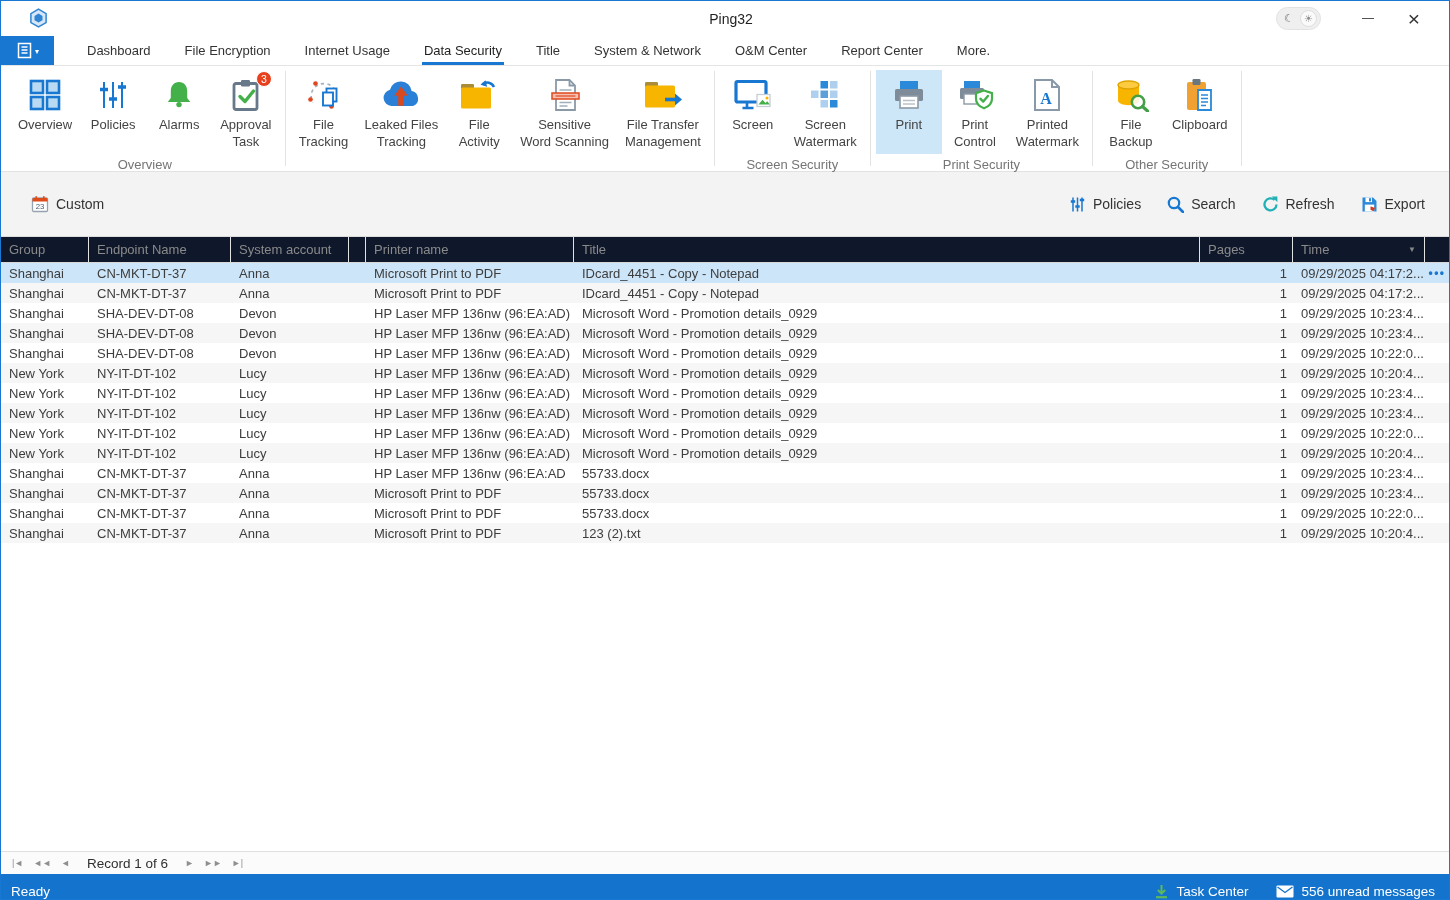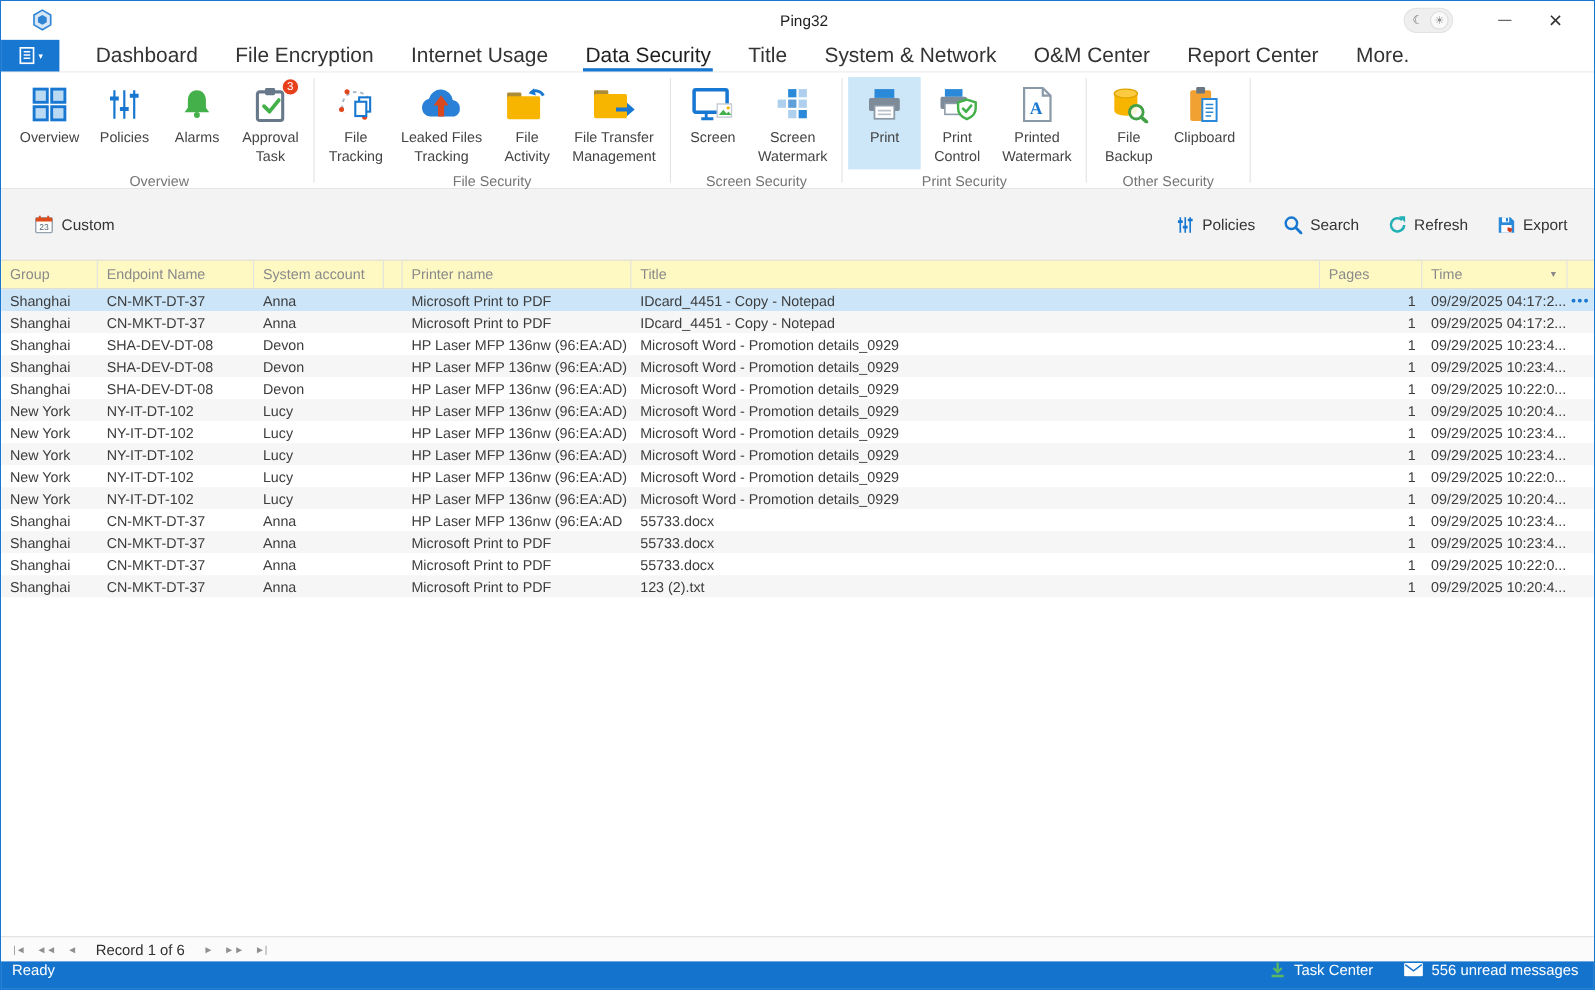--- a/index.html
+++ b/index.html
@@ -20,21 +20,21 @@
     display:flex; align-items:center; justify-content:center; font-size:10px; color:#8a8a8a; }
   .win-btn { width:46px; height:33px; display:flex; align-items:center; justify-content:center; color:#333; cursor:pointer; }
   .min-bar { width:12px; height:1.5px; background:#555; display:block; }
   .win-btn.close { font-size:21px; font-weight:300; }
 
   
   .menubar { height:30px; flex:0 0 auto; display:flex; align-items:stretch; background:#fff; border-bottom:1px solid #e5e5e5; }
   .app-menu-btn { width:53px; background:#1777d1; display:flex; align-items:center; justify-content:center; gap:2px; cursor:pointer; }
   .am-caret { color:#fff; font-size:8px; margin-top:2px; }
   .menu-tabs { display:flex; align-items:stretch; margin-left:16px; }
-  .menu-tab { display:flex; align-items:center; padding:0 17px; font-size:19px; color:#333; position:relative; cursor:pointer; }
+  .menu-tab { display:flex; align-items:center; padding:0 17px; font-size:13px; color:#333; position:relative; cursor:pointer; }
   .menu-tab.active { color:#1f1f1f; }
   .menu-tab.active::after { content:""; position:absolute; left:15px; right:15px; bottom:0; height:3px; background:#1777d1; }
 
   
   .ribbon { height:106px; flex:0 0 auto; background:#fff; border-bottom:1px solid #e2e2e2; display:flex; padding-left:6px; }
   .ribbon-group { display:flex; flex-direction:column; padding:0 3px; }
   .ribbon-items { display:flex; align-items:flex-start; padding-top:4px; flex:1; }
   .ribbon-item { display:flex; flex-direction:column; align-items:center; padding:6px 8px 3px; min-width:66px;
     height:84px; cursor:pointer; }
   .ribbon-item.selected { background:#cde7f8; }
@@ -48,21 +48,21 @@
 
   
   .content { flex:1; background:#f3f3f3; display:flex; flex-direction:column; overflow:hidden; }
   .toolbar { height:64px; display:flex; align-items:center; padding:0 24px 0 30px; }
   .tool-btn { display:flex; align-items:center; gap:7px; font-size:14px; color:#333; cursor:pointer; }
   .toolbar-right { margin-left:auto; display:flex; align-items:center; gap:26px; }
   .tb-icon { display:flex; align-items:center; }
 
   
   .grid { --cols: 88px 142px 118px 17px 208px 1fr 93px 132px 24px; background:#fff; flex:0 0 auto; }
-  .grid-header { display:grid; grid-template-columns:var(--cols); height:27px; background:#fef9c3;
+  .grid-header { display:grid; grid-template-columns:var(--cols); height:27px; background:#0f172a;
     border-top:1px solid #dcdcdc; border-bottom:1px solid #d8d8d8; }
   .hcell { display:flex; align-items:center; padding:0 8px; font-size:13px; color:#8a8a8a;
     border-right:1px solid #e2e2e2; white-space:nowrap; overflow:hidden; cursor:pointer; }
   .hcell:last-child { border-right:none; }
   .sort { margin-left:auto; font-size:8px; color:#888; padding-left:4px; cursor:pointer; }
   .grid-row { display:grid; grid-template-columns:var(--cols); height:20px; font-size:13px; color:#3d3d3d;
     background:#fff; cursor:pointer; }
   .grid-row.stripe { background:#f6f6f6; }
   .grid-row.selected { background:#cce5f8; }
   .cell { display:flex; align-items:center; padding:0 8px; white-space:nowrap; overflow:hidden; }
@@ -71,21 +71,21 @@
   .row-ellipsis { color:#1777d1; font-weight:bold; font-size:12px; letter-spacing:1.5px; cursor:pointer; }
   .grid-filler { flex:1; background:#fff; }
 
   
   .pager { height:23px; flex:0 0 auto; background:#fbfbfb; border-top:1px solid #e0e0e0;
     display:flex; align-items:center; padding-left:6px; }
   .nav-btn { color:#8f8f8f; font-size:9px; padding:0 5px; cursor:pointer; }
   .pager-label { margin:0 12px; font-size:13.5px; color:#2f2f2f; }
 
   
-  .statusbar { height:25px; flex:0 0 auto; background:#1474cd; color:#fff; display:flex; align-items:flex-start;
+  .statusbar { height:25px; flex:0 0 auto; background:#1474cd; color:#fff; display:flex; align-items:flex-end;
     padding:0 10px; font-size:13.5px; }
   .status-right { margin-left:auto; display:flex; align-items:center; gap:28px; padding-right:4px; }
   .status-item { display:flex; align-items:center; gap:7px; cursor:pointer; }
   .s-icon { display:flex; align-items:center; }
 </style>
 </head>
 <body>
 
 <div class="window">
 
@@ -217,32 +217,44 @@
                 <path d="M26.5 2.2l-5 4.6 6.6 2z" fill="#1777d1"></path>
                 <rect x="2" y="6" width="13" height="7" rx="1.2" fill="#ab8c37"></rect>
                 <rect x="2" y="9.5" width="30" height="21" rx="1.6" fill="#f7b500"></rect>
               </svg>
             </div>
             <div class="ribbon-label">File
 Activity</div>
           </div>
           <div class="ribbon-item">
             <div class="ribbon-icon">
+              <svg width="32" height="34" viewBox="0 0 32 34">
+                <path d="M7 2h13.5L26 7.5V32H7z" fill="#ffffff" stroke="#8a99a8" stroke-width="1.8"></path>
+                <path d="M20.5 2v5.5H26" fill="none" stroke="#8a99a8" stroke-width="1.8"></path>
+                <path d="M10.5 12h12M10.5 24.5h12M10.5 28h8" stroke="#9fafbc" stroke-width="1.5"></path>
+                <rect x="3" y="15" width="27" height="6" fill="#f5c0b2" stroke="#e0471d" stroke-width="1.5"></rect>
+                <path d="M6.5 18h20" stroke="#e0471d" stroke-width="1.2"></path>
+              </svg>
+            </div>
+            <div class="ribbon-label">Sensitive
+Word Scanning</div>
+          </div>
+          <div class="ribbon-item">
+            <div class="ribbon-icon">
               <svg width="40" height="34" viewBox="0 0 40 34">
                 <rect x="2" y="4" width="13" height="7" rx="1.2" fill="#ab8c37"></rect>
                 <rect x="2" y="7.5" width="30" height="22" rx="1.6" fill="#f7b500"></rect>
                 <path d="M22 21.5h11" stroke="#1777d1" stroke-width="3.6"></path>
                 <path d="M32 15.5l7 6-7 6z" fill="#1777d1"></path>
               </svg>
             </div>
             <div class="ribbon-label">File Transfer
 Management</div>
           </div>
         </div>
-        <div class="ribbon-group-label">File Security</div>
       </div>
       <div class="ribbon-divider"></div>
       <div class="ribbon-group">
         <div class="ribbon-items">
           <div class="ribbon-item">
             <div class="ribbon-icon">
               <svg width="38" height="32" viewBox="0 0 38 32">
                 <rect x="2" y="2.5" width="30" height="20.5" rx="1.5" fill="#ffffff" stroke="#1777d1" stroke-width="3.2"></rect>
                 <path d="M13 24v5M8.5 29h11" stroke="#1777d1" stroke-width="2.6"></path>
                 <rect x="23" y="15.5" width="13" height="12" fill="#ffffff" stroke="#c6cdd4" stroke-width="1.3"></rect>

